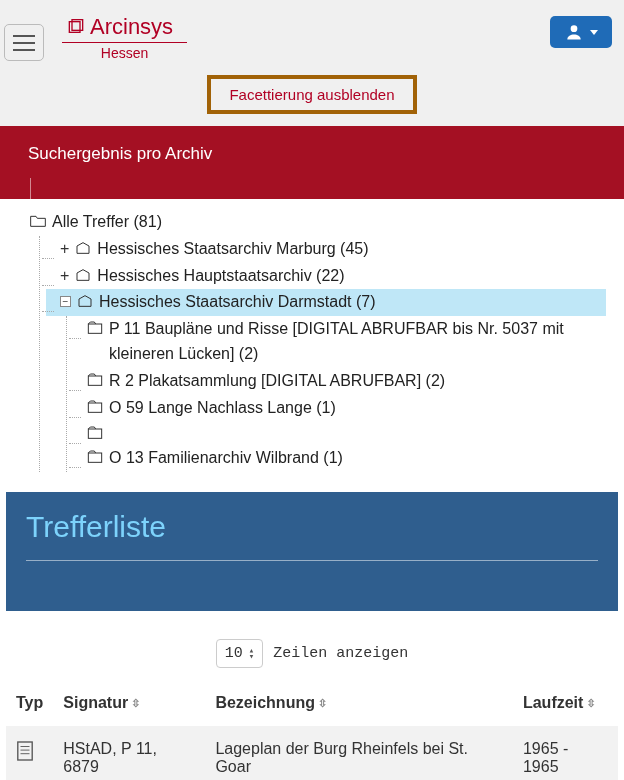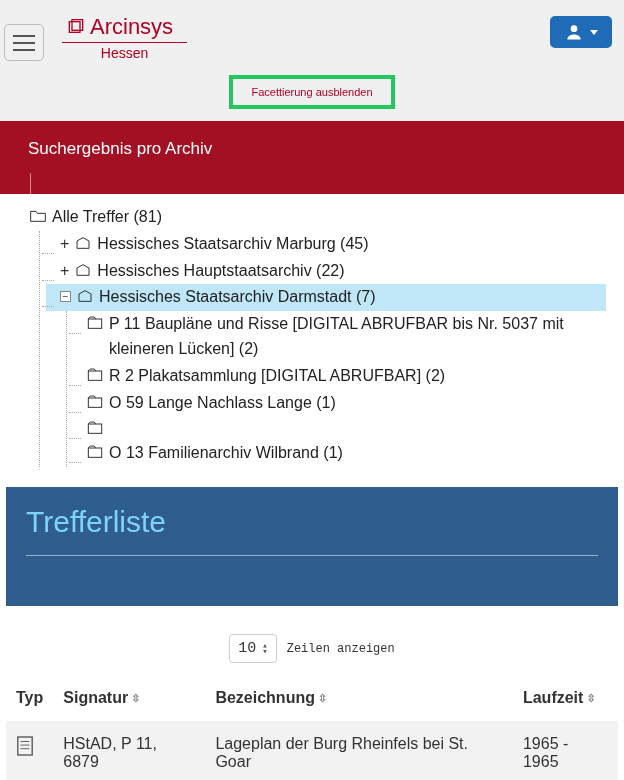--- a/index.html
+++ b/index.html
@@ -56,24 +56,24 @@
   .caret-down { width: 0; height: 0; border-left: 4px solid transparent; border-right: 4px solid transparent; border-top: 5px solid #fff; }
 
   
   .facet-bar {
     background: #f0f0f0;
     text-align: center;
     padding: 8px 0 12px 0;
   }
   .facet-btn {
     display: inline-block;
-    border: 4px solid #22c55e;
+    border: 4px solid #a16207;
     padding: 7px 18px;
     color: #b10024;
-    font-size: 11px;
+    font-size: 15px;
     cursor: pointer;
   }
 
   
   .red-section {
     background: #a41023;
     color: #fff;
     padding: 18px 0 35px 28px;
     font-size: 17px;
     position: relative;
@@ -103,21 +103,21 @@
     color: #7dd3fc;
     padding: 18px 20px 50px 20px;
     margin: 0 6px;
   }
   .blue-title { font-size: 30px; font-weight: 300; padding-bottom: 16px; border-bottom: 1px solid rgba(255,255,255,0.5); }
 
   
   .pager-row { display:flex; align-items:center; justify-content:center; gap:10px; padding: 28px 0 18px 0; font-family: Liberation Mono, monospace; }
   .page-select { border:1px solid #ccc; border-radius:4px; padding: 5px 8px; display:flex; align-items:center; gap:6px; font-size:15px; cursor:pointer; }
   .sort-arrows { display:inline-flex; flex-direction:column; line-height:6px; font-size:9px; color:#555;}
-  .pager-label { font-size:12px; color:#333; }
+  .pager-label { font-size:15px; color:#333; }
 
   
   .table { width: calc(100% - 12px); margin: 0 6px 10px 6px; border-collapse: collapse; }
   .table th { text-align:left; font-weight:700; font-size:16px; padding: 8px 10px 14px 10px; }
   .table th .sortable { display:inline-flex; align-items:center; gap:3px; cursor:pointer; }
   .sort-ind { font-size:11px; color:#888; display:inline-flex; flex-direction:column; line-height:7px;}
   .table tbody tr { background:#f2f2f2; }
   .table td { padding: 14px 10px; vertical-align: top; font-size:16px; }
   .doc-icon { width:18px; height:22px; }
 </style>

